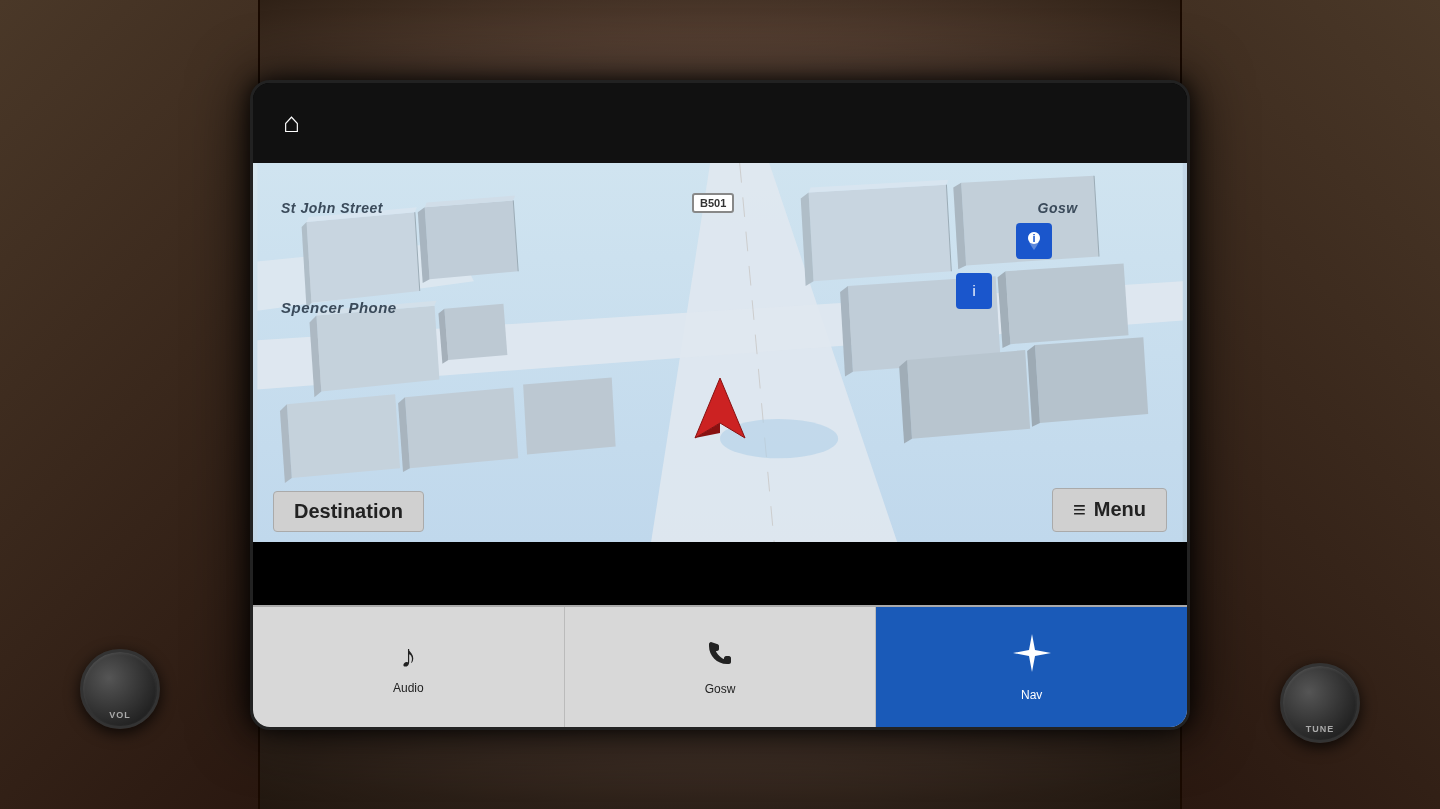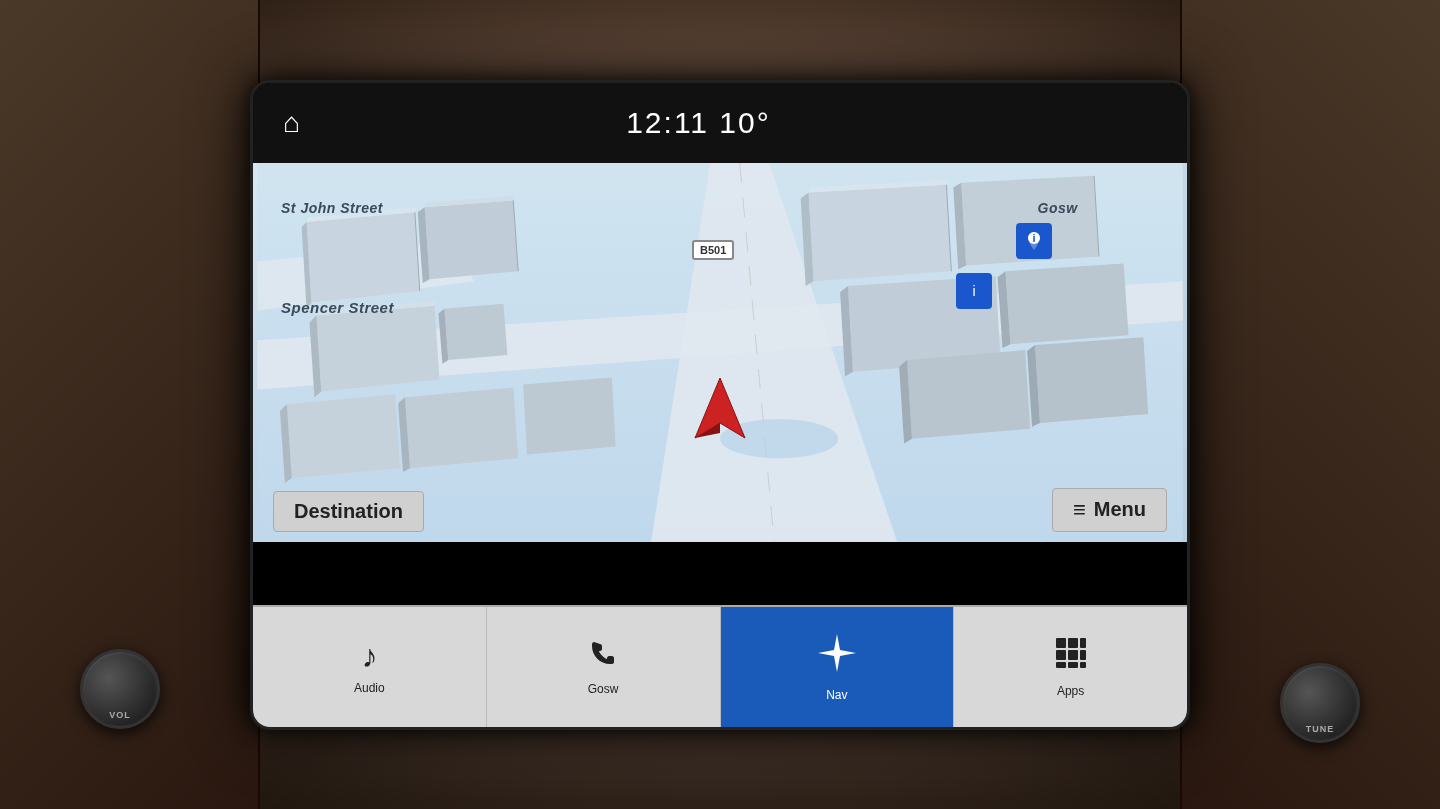--- a/index.html
+++ b/index.html
@@ -314,21 +314,20 @@
 </div>
 
 <div class="knob-right">
   <span class="knob-label">TUNE</span>
 </div>
 
 <div class="screen-container">
 
   <div class="top-bar">
     <div class="home-icon">⌂</div>
-    <div class="time-temp">12:11  10°</div>
     <div class="top-bar-right"></div>
   </div>
 
   <div class="map-area">
 
     <div class="map-bg"></div>
 
     <svg class="roads-svg" viewBox="0 0 940 385" xmlns="http://www.w3.org/2000/svg">
 
       <defs>
@@ -397,24 +396,24 @@
       <line x1="160" y1="50" x2="165" y2="130" stroke="#9aabb5" stroke-width="1"></line>
       <line x1="260" y1="38" x2="265" y2="110" stroke="#9aabb5" stroke-width="1"></line>
       <line x1="700" y1="22" x2="705" y2="110" stroke="#9aabb5" stroke-width="1"></line>
       <line x1="850" y1="13" x2="855" y2="95" stroke="#9aabb5" stroke-width="1"></line>
 
       <ellipse cx="530" cy="280" rx="60" ry="20" fill="#b0d0e8" opacity="0.6"></ellipse>
 
     </svg>
 
     <div class="map-label" style="left:3%; top:10%; font-size:14px; font-style:italic; color:#3a4a5a;">St John Street</div>
-    <div class="map-label" style="left:3%; top:36%; font-size:15px; font-style:italic; color:#3a4a5a;">Spencer Street</div>
+    <div class="map-label" style="left:3%; top:36%; font-size:15px; font-style:italic; color:#3a4a5a;">Spencer Phone</div>
     <div class="map-label" style="left:84%; top:10%; font-size:14px; font-style:italic; color:#3a4a5a;">Gosw</div>
 
-    <div class="road-sign" style="left:47%; top:8%;margin-top:47px;">B501</div>
+    <div class="road-sign" style="left:47%; top:8%;">B501</div>
 
     <div class="poi-marker" style="right:135px; top:60px;">
       <svg width="22" height="22" viewBox="0 0 22 22">
         <circle cx="11" cy="8" r="6" fill="white"></circle>
         <path d="M11 2 C7.7 2 5 4.7 5 8 C5 12 11 20 11 20 C11 20 17 12 17 8 C17 4.7 14.3 2 11 2Z" fill="white" opacity="0.3"></path>
         <text x="11" y="12" text-anchor="middle" fill="#1a56cc" font-size="11" font-weight="bold">i</text>
       </svg>
     </div>
 
     <div class="poi-marker" style="right:195px; top:110px;">
@@ -461,33 +460,17 @@
     <div class="nav-item active">
       <div class="nav-item-icon">
         <svg width="42" height="42" viewBox="0 0 42 42">
 
           <polygon points="21,2 24,18 40,21 24,24 21,40 18,24 2,21 18,18" fill="white"></polygon>
         </svg>
       </div>
       <div class="nav-item-label">Nav</div>
     </div>
 
-    <div class="nav-item">
-      <div class="nav-item-icon">
-        <svg width="34" height="34" viewBox="0 0 34 34">
-          <rect x="2" y="2" width="10" height="10" rx="1" fill="#222"></rect>
-          <rect x="14" y="2" width="10" height="10" rx="1" fill="#222"></rect>
-          <rect x="26" y="2" width="6" height="10" rx="1" fill="#222"></rect>
-          <rect x="2" y="14" width="10" height="10" rx="1" fill="#222"></rect>
-          <rect x="14" y="14" width="10" height="10" rx="1" fill="#222"></rect>
-          <rect x="26" y="14" width="6" height="10" rx="1" fill="#222"></rect>
-          <rect x="2" y="26" width="10" height="6" rx="1" fill="#222"></rect>
-          <rect x="14" y="26" width="10" height="6" rx="1" fill="#222"></rect>
-          <rect x="26" y="26" width="6" height="6" rx="1" fill="#222"></rect>
-        </svg>
-      </div>
-      <div class="nav-item-label">Apps</div>
-    </div>
 
 
   </div>
 
 </div>
 
 </body></html>

